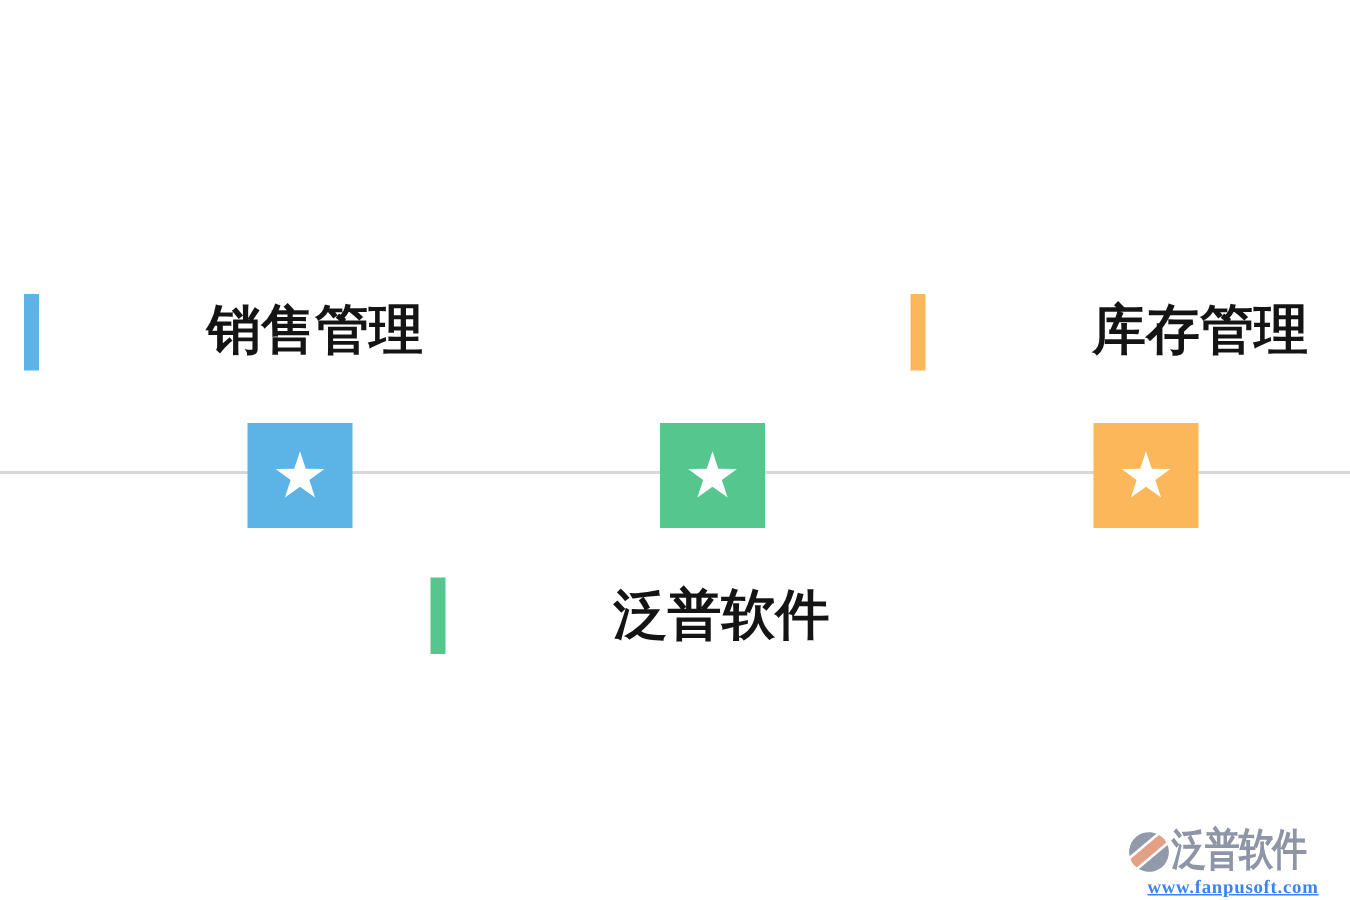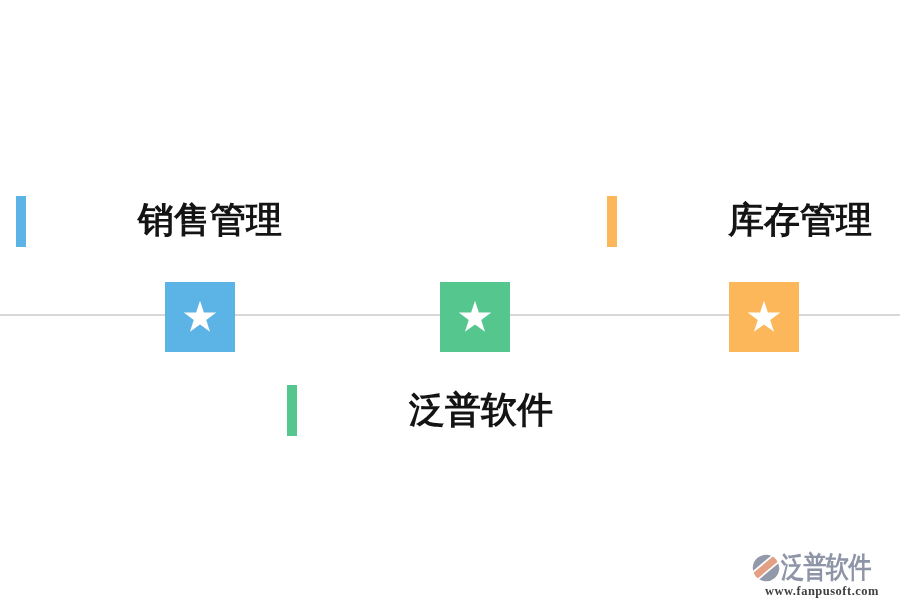--- a/index.html
+++ b/index.html
@@ -123,16 +123,16 @@
             </clipPath>
         </defs>
         <g clip-path="url(#logoClip)" transform="rotate(-40 17 17)">
           <rect x="0" y="0" width="34" height="10" style="fill: rgb(146, 153, 170);"></rect>
           <rect x="0" y="12" width="34" height="8" style="fill: rgb(227, 160, 133);"></rect>
           <rect x="0" y="22" width="34" height="12" style="fill: rgb(146, 153, 170);"></rect>
         </g>
       </svg>
       <span class="watermark-brand" style="color: rgb(142, 149, 166);">泛普软件</span>
     </div>
-    <div class="watermark-url" style="color: #404040;">www.fanpusoft.com</div>
+    <div class="watermark-url" style="color: #3b82f6; text-decoration: underline;">www.fanpusoft.com</div>
   </div>
 
 </div>
 
 </body></html>

